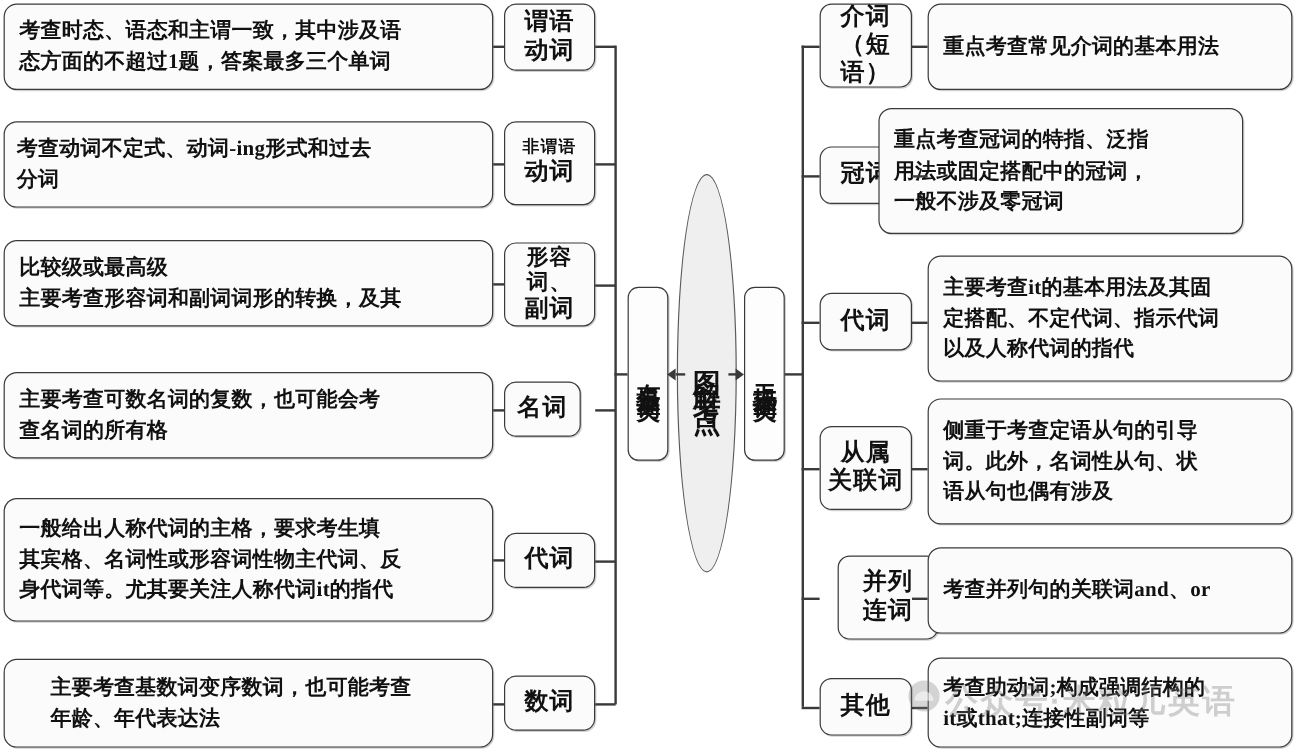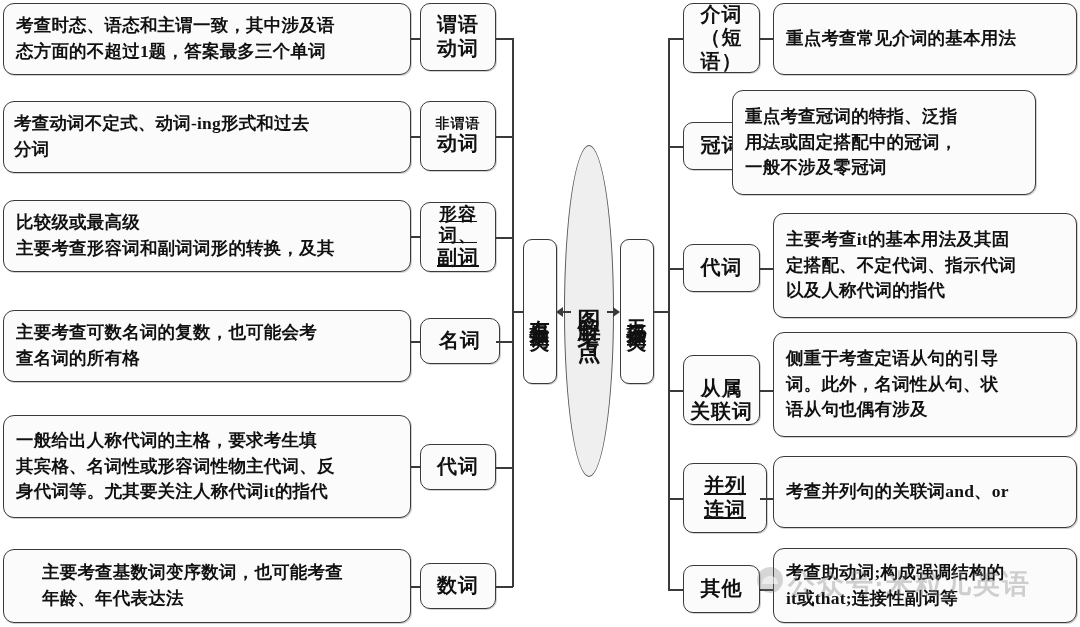--- a/index.html
+++ b/index.html
@@ -125,42 +125,42 @@
     </div>
   </div>
 
   <div class="node desc" style="left:3px;top:549px;width:408px;height:74px;padding-left:38px;">
     <div>
       <span>主要考查基数词变序数词，也可能考查</span>
       <span>年龄、年代表达法</span>
     </div>
   </div>
 
-  <div class="node cat" style="left:420px;top:3px;width:76px;height:68px;">
+  <div class="node cat" style="left:420px;top:3px;width:76px;height:56px;">
     <div>
       <span>谓语</span>
       <span>动词</span>
     </div>
   </div>
 
   <div class="node cat" style="left:420px;top:101px;width:76px;height:70px;">
     <div>
       <span style="font-size:14px;">非谓语</span>
       <span>动词</span>
     </div>
   </div>
 
-  <div class="node cat" style="left:420px;top:202px;width:76px;height:70px;text-decoration:underline;">
+  <div class="node cat" style="left:420px;top:202px;width:76px;height:70px;">
     <div>
       <span style="font-size:18px;">形容词、</span>
       <span>副词</span>
     </div>
   </div>
 
-  <div class="node cat" style="left:420px;top:318px;width:80px;height:46px;text-align:center;">
+  <div class="node cat" style="left:420px;top:318px;width:64px;height:46px;text-align:center;">
     <div>
       <span>名词</span>
     </div>
   </div>
 
   <div class="node cat" style="left:420px;top:444px;width:76px;height:46px;">
     <div>
       <span>代词</span>
     </div>
   </div>
@@ -183,28 +183,28 @@
       <span>冠词</span>
     </div>
   </div>
 
   <div class="node cat" style="left:683px;top:244px;width:77px;height:48px;">
     <div>
       <span>代词</span>
     </div>
   </div>
 
-  <div class="node cat" style="left:683px;top:355px;width:77px;height:70px;align-items:flex-end;">
+  <div class="node cat" style="left:683px;top:355px;width:77px;height:70px;">
     <div>
       <span>从属</span>
       <span>关联词</span>
     </div>
   </div>
 
-  <div class="node cat" style="left:683px;top:463px;width:84px;height:70px;text-decoration:underline;">
+  <div class="node cat" style="left:698px;top:463px;width:84px;height:70px;">
     <div>
       <span>并列</span>
       <span>连词</span>
     </div>
   </div>
 
   <div class="node cat" style="left:683px;top:565px;width:77px;height:48px;">
     <div>
       <span>其他</span>
     </div>

